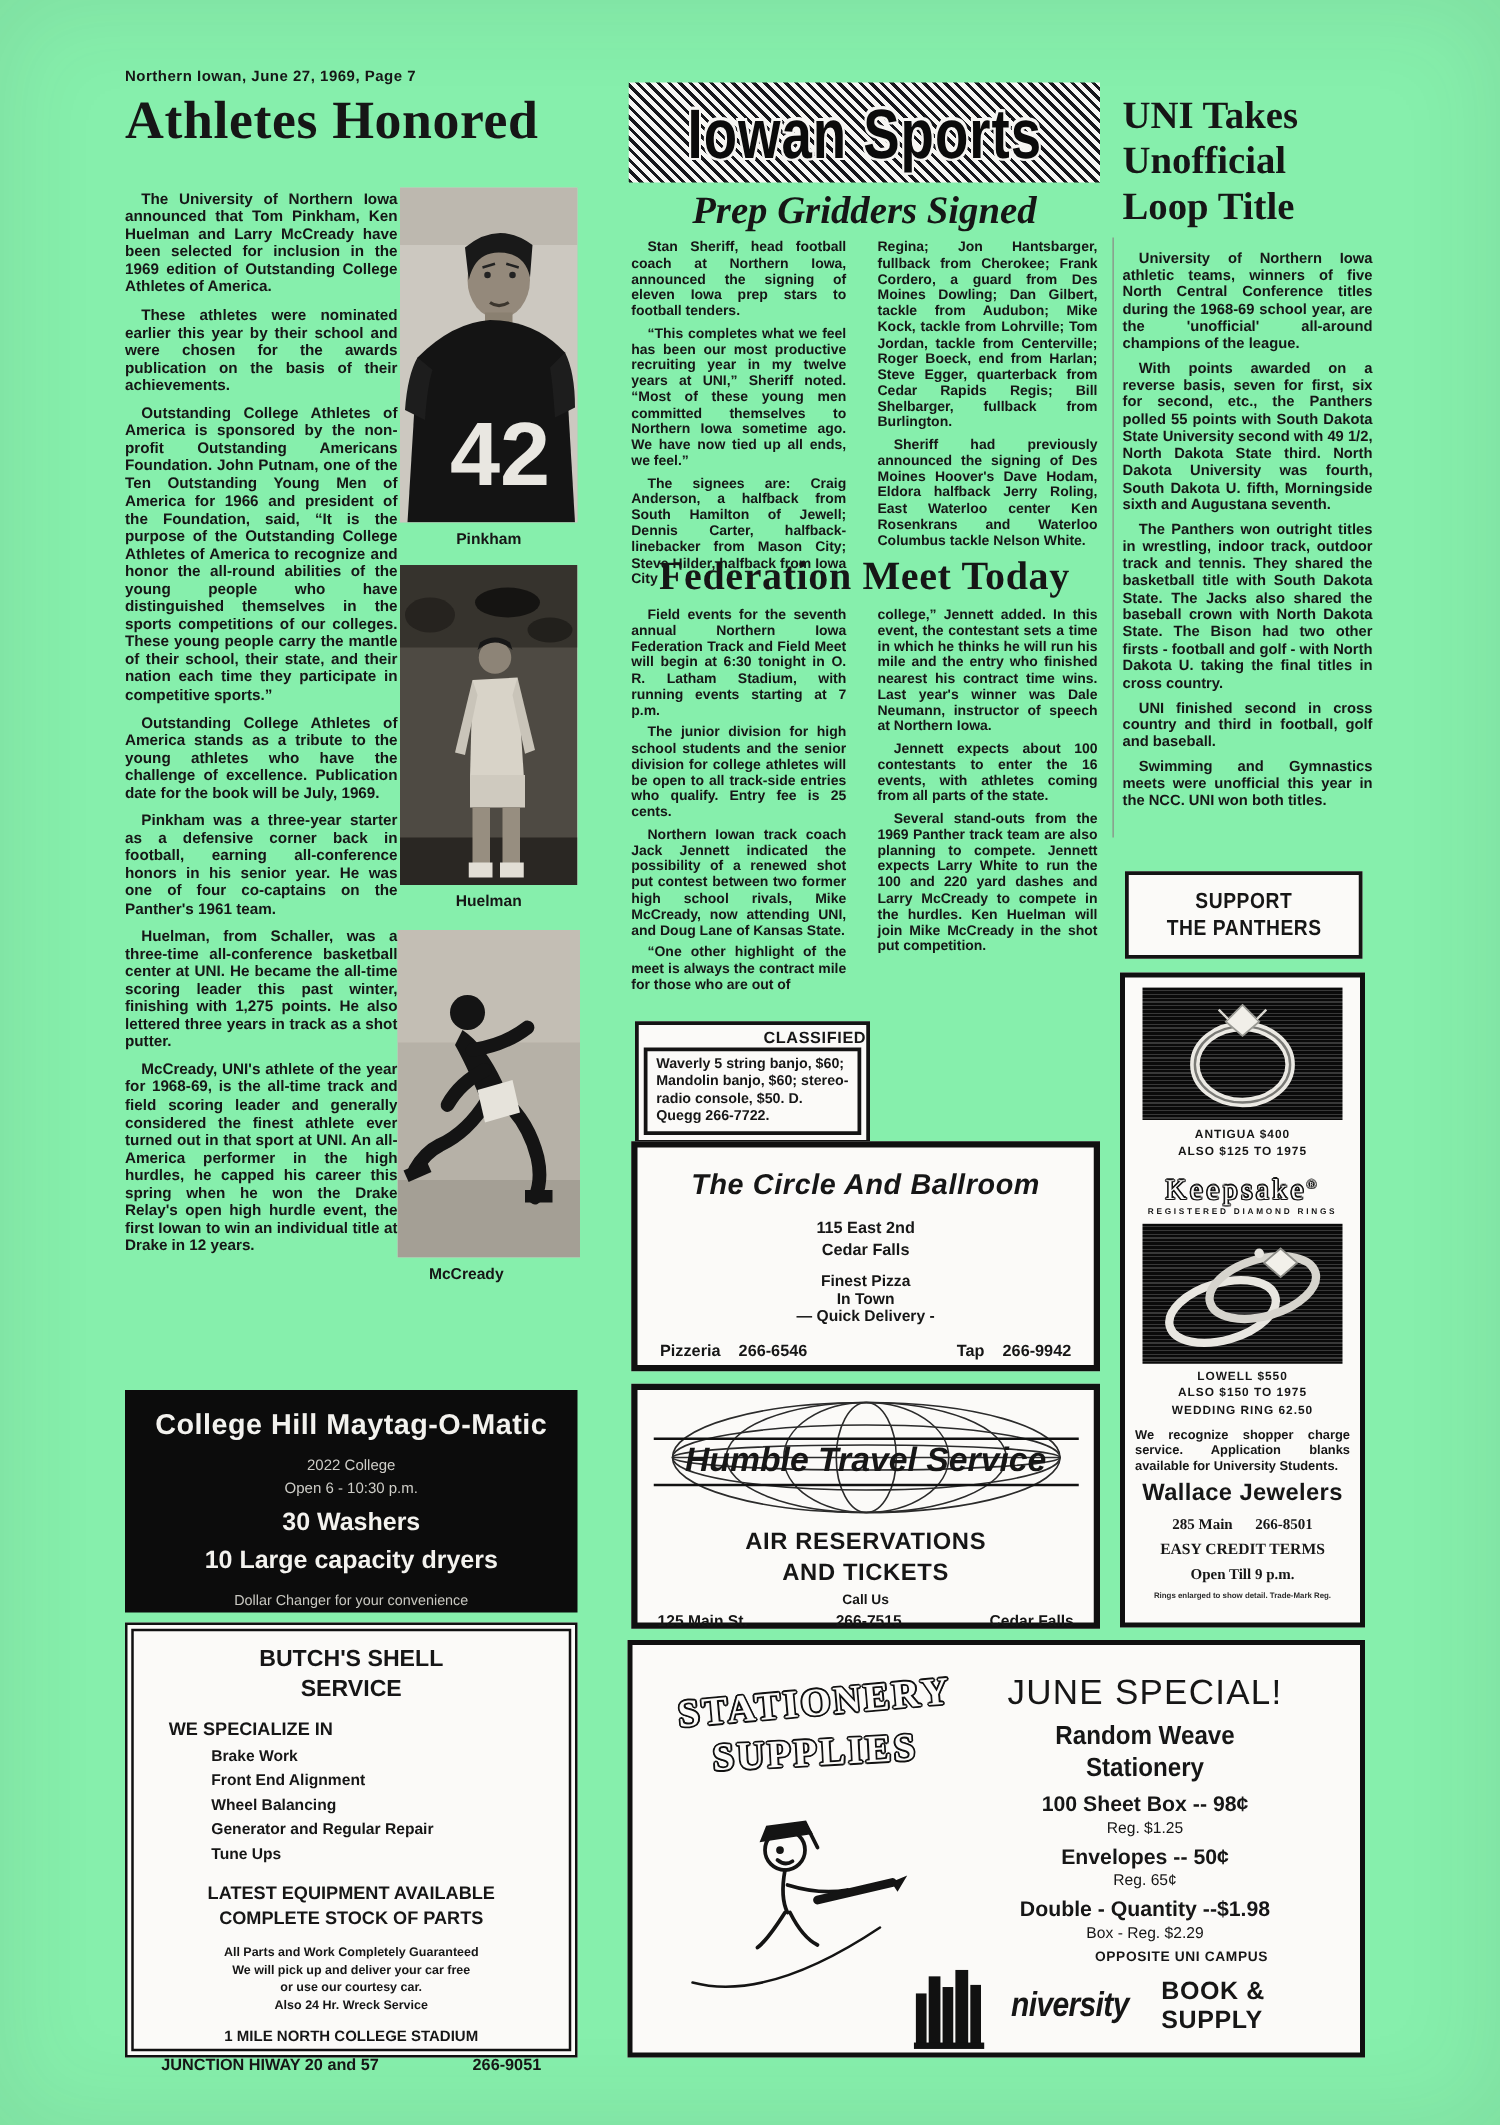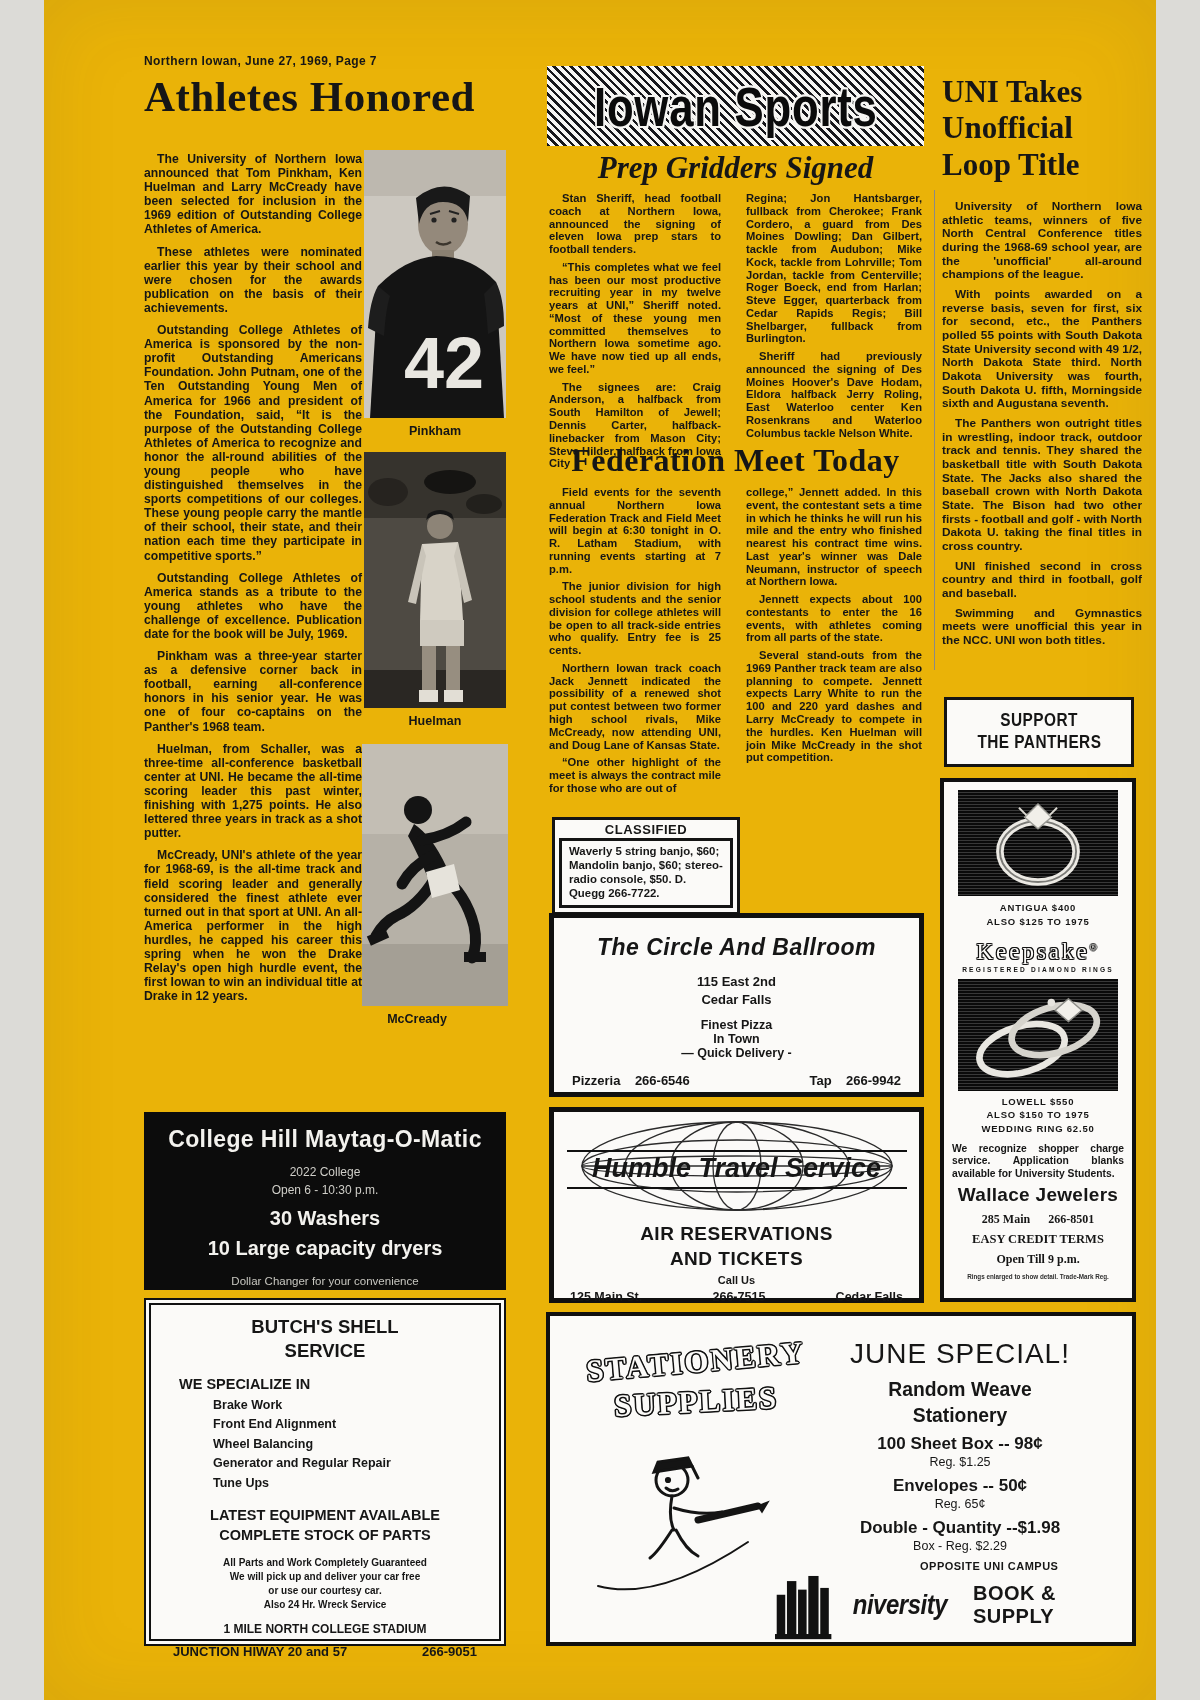--- a/index.html
+++ b/index.html
@@ -1,16 +1,16 @@
 <!DOCTYPE html>
 <html><head>
 <meta charset="utf-8">
 <style>
   html,body{margin:0;padding:0;background:#dcdbd7;}
-  .page{position:relative;width:1112px;height:1700px;margin:0 auto;background:#eab308;
+  .page{position:relative;width:1200px;height:1700px;margin:0 auto;background:#86efac;
         font-family:"Liberation Sans","DejaVu Sans",sans-serif;color:#161616;overflow:hidden;
         box-shadow:inset 0 0 80px rgba(60,55,45,.10);}
   .abs{position:absolute;}
   .serif{font-family:"Liberation Serif","DejaVu Serif",serif;}
   .masthead{left:100px;top:54px;font-size:12px;font-weight:bold;letter-spacing:.4px;}
   .athl-headline{left:100px;top:72px;width:380px;margin:0;font-size:43px;font-weight:bold;letter-spacing:.5px;}
   .col p{margin:0 0 8px;text-indent:13px;text-align:justify;font-weight:bold;}
   .left-col{left:100px;top:152px;width:218px;font-size:12.2px;line-height:1.155;}
   .mid-col{font-size:11.2px;line-height:1.14;}
   .mid-col p{margin:0 0 5px;}
@@ -23,21 +23,21 @@
           display:flex;align-items:center;justify-content:center;}
   .banner-text{font-size:56px;font-weight:bold;letter-spacing:1px;transform:scaleX(.78);white-space:nowrap;color:#0b0b0b;
           text-shadow:-2px 0 0 #f7f6f3,2px 0 0 #f7f6f3,0 -2px 0 #f7f6f3,0 2px 0 #f7f6f3,
                       -2px -2px 0 #f7f6f3,2px 2px 0 #f7f6f3,-2px 2px 0 #f7f6f3,2px -2px 0 #f7f6f3;}
   .prep-headline{left:503px;top:150px;width:377px;margin:0;text-align:center;font-size:31px;font-weight:bold;font-style:italic;}
   .fed-headline{left:503px;top:442px;width:377px;margin:0;text-align:center;font-size:32px;font-weight:bold;letter-spacing:.5px;}
   .loop-headline{left:898px;top:74px;width:210px;margin:0;font-size:31px;font-weight:bold;line-height:1.17;}
   .vrule{left:890px;top:190px;width:1px;height:480px;background:#8a8a85;}
   .boxed{border:3px solid #141414;background:#fbfaf8;}
   .classified-box{left:508px;top:817px;width:182px;}
-  .classified-head{font-size:13px;font-weight:bold;text-align:center;letter-spacing:.5px;padding:2px 0 1px;}
+  .classified-head{font-size:13px;font-weight:bold;text-align:right;letter-spacing:.5px;padding:2px 0 1px;}
   .classified-inner{border:3px solid #141414;margin:0 4px 4px;padding:4px 7px;font-size:11.4px;font-weight:bold;line-height:1.22;}
   .schrier-box{left:702px;top:822px;width:178px;padding:7px 9px;font-size:11.4px;font-weight:bold;line-height:1.25;box-sizing:border-box;}
   .big-ad{border:5px solid #101010;background:#fbfaf8;box-sizing:border-box;}
   .circle-ad{left:505px;top:913px;width:375px;height:184px;}
   .circle-title{margin-top:16px;text-align:center;font-size:23px;font-weight:bold;font-style:italic;letter-spacing:.5px;}
   .circle-line{text-align:center;font-weight:bold;}
   .circle-bottom{display:flex;justify-content:space-between;padding:0 18px;margin-top:13px;font-weight:bold;font-size:13px;}
   .humble-ad{left:505px;top:1107px;width:375px;height:196px;}
   .globe-wrap{position:relative;height:96px;margin-top:6px;}
   .globe-svg{position:absolute;left:50%;top:0;transform:translateX(-50%);}
@@ -95,21 +95,21 @@
 <div class="page">
 
   <div class="abs masthead">Northern Iowan, June 27, 1969, Page 7</div>
 
   <h1 class="abs athl-headline serif">Athletes Honored</h1>
   <div class="abs col left-col">
     <p>The University of Northern Iowa announced that Tom Pinkham, Ken Huelman and Larry McCready have been selected for inclusion in the 1969 edition of Outstanding College Athletes of America.</p>
     <p>These athletes were nominated earlier this year by their school and were chosen for the awards publication on the basis of their achievements.</p>
     <p>Outstanding College Athletes of America is sponsored by the non-profit Outstanding Americans Foundation. John Putnam, one of the Ten Outstanding Young Men of America for 1966 and president of the Foundation, said, “It is the purpose of the Outstanding College Athletes of America to recognize and honor the all-round abilities of the young people who have distinguished themselves in the sports competitions of our colleges. These young people carry the mantle of their school, their state, and their nation each time they participate in competitive sports.”</p>
     <p>Outstanding College Athletes of America stands as a tribute to the young athletes who have the challenge of excellence. Publication date for the book will be July, 1969.</p>
-    <p>Pinkham was a three-year starter as a defensive corner back in football, earning all-conference honors in his senior year. He was one of four co-captains on the Panther's 1968 team.</p>
+    <p>Pinkham was a three-year starter as a defensive corner back in football, earning all-conference honors in his senior year. He was one of four co-captains on the Panther's 1961 team.</p>
     <p>Huelman, from Schaller, was a three-time all-conference basketball center at UNI. He became the all-time scoring leader this past winter, finishing with 1,275 points. He also lettered three years in track as a shot putter.</p>
     <p>McCready, UNI's athlete of the year for 1968-69, is the all-time track and field scoring leader and generally considered the finest athlete ever turned out in that sport at UNI. An all-America performer in the high hurdles, he capped his career this spring when he won the Drake Relay's open high hurdle event, the first Iowan to win an individual title at Drake in 12 years.</p>
   </div>
 
   <div class="abs photo" style="left:320px;top:150px;width:142px;height:268px;text-align:right;">
     <svg width="142" height="268" viewBox="0 0 142 268">
       <rect width="142" height="268" fill="#ccc8c0"></rect>
       <rect width="142" height="46" fill="#bdb8af"></rect>
       <ellipse cx="79" cy="74" rx="25" ry="31" fill="#94897b"></ellipse>
       <path d="M52 48 Q79 26 106 46 L104 72 Q100 52 79 52 Q60 52 55 74 Z" fill="#191919"></path>

